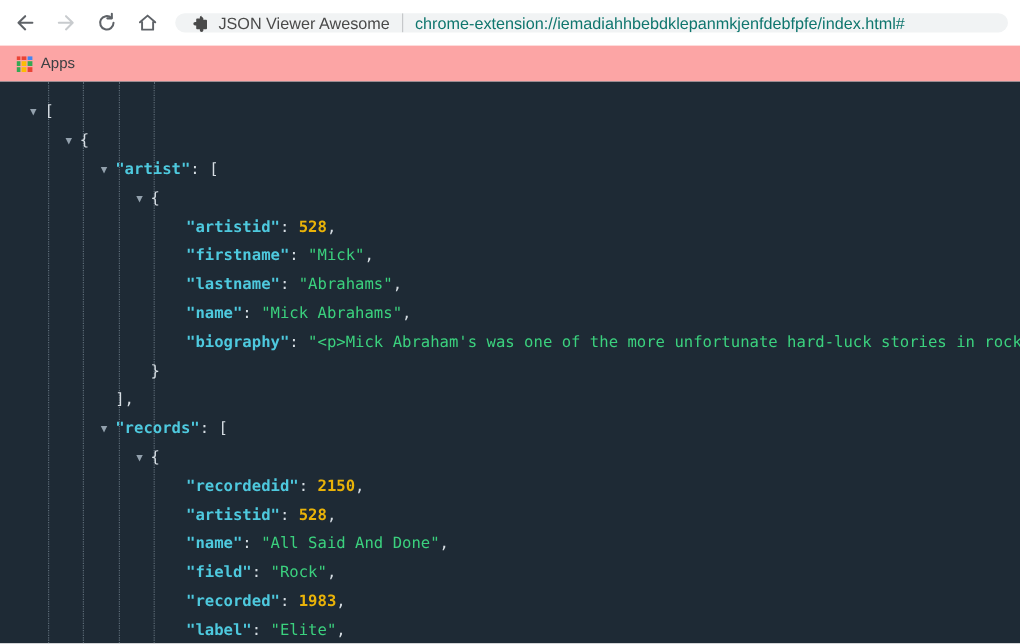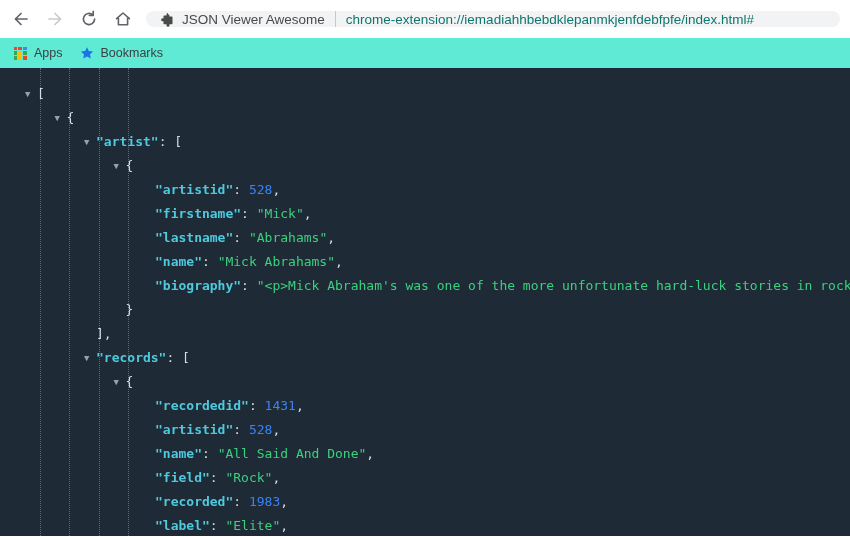--- a/index.html
+++ b/index.html
@@ -86,21 +86,21 @@
     overflow: hidden;
     flex: 1 1 auto;
   }
 
   
   .bookmarks-bar {
     height: 30px;
     display: flex;
     align-items: center;
     padding-left: 8px;
-    background: #5eead4;
+    background: #fca5a5;
   }
 
   .bm-item {
     display: flex;
     align-items: center;
     height: 24px;
     padding: 0 8px 0 4px;
     margin-right: 4px;
     border-radius: 4px;
   }
@@ -166,21 +166,21 @@
     color: #93a1ad;
     font-size: 9px;
     vertical-align: 1px;
     text-align: left;
   }
 
   .key      { color: #4ec9de; font-weight: bold; }
   .punct    { color: #d6dde3; }
   .bracket  { color: #d6dde3; }
   .str      { color: #3bd17e; }
-  .num      { color: #3b82f6; }
+  .num      { color: #eab308; font-weight: bold; }
 
   
   .guide {
     position: absolute;
     width: 0;
     border-left: 1px dotted #5c6b77;
     top: 0;
   }
 </style>
 </head>
@@ -240,28 +240,20 @@
             <i style="background:#fbbc05"></i>
             <i style="background:#34a853"></i>
           <i style="background:#34a853"></i>
             <i style="background:#fbbc05"></i>
             <i style="background:#ea4335"></i>
         </span>
       </span>
       <span class="bm-label">Apps</span>
     </div>
 
-    <div class="bm-item">
-      <span class="bm-ico">
-        <svg width="14" height="14" viewBox="0 0 16 16" aria-hidden="true">
-          <path d="M8 1.3 L10.1 5.7 L14.9 6.3 L11.4 9.6 L12.3 14.4 L8 12 L3.7 14.4 L4.6 9.6 L1.1 6.3 L5.9 5.7 Z" fill="#1a73e8"></path>
-        </svg>
-      </span>
-      <span class="bm-label">Bookmarks</span>
-    </div>
 
 
   </div>
 
   <div class="chrome-divider"></div>
 </div>
 
 <div class="json-page" id="json-page">
     <div class="guide" style="left: 40px; height: 468px;"></div>
     <div class="guide" style="left: 69px; height: 468px;"></div>
@@ -273,19 +265,19 @@
     <div class="json-row"><span class="indent" style="width: 113.5px;"></span><span class="arrow">▼</span><span class="bracket">{</span></div>
     <div class="json-row"><span class="indent" style="width: 143px;"></span><span class="arrow"></span><span class="key">"artistid"</span><span class="punct">: </span><span class="num">528</span><span class="punct">,</span></div>
     <div class="json-row"><span class="indent" style="width: 143px;"></span><span class="arrow"></span><span class="key">"firstname"</span><span class="punct">: </span><span class="str">"Mick"</span><span class="punct">,</span></div>
     <div class="json-row"><span class="indent" style="width: 143px;"></span><span class="arrow"></span><span class="key">"lastname"</span><span class="punct">: </span><span class="str">"Abrahams"</span><span class="punct">,</span></div>
     <div class="json-row"><span class="indent" style="width: 143px;"></span><span class="arrow"></span><span class="key">"name"</span><span class="punct">: </span><span class="str">"Mick Abrahams"</span><span class="punct">,</span></div>
     <div class="json-row"><span class="indent" style="width: 143px;"></span><span class="arrow"></span><span class="key">"biography"</span><span class="punct">: </span><span class="str">"&lt;p&gt;Mick Abraham's was one of the more unfortunate hard-luck stories in rock mu</span></div>
     <div class="json-row"><span class="indent" style="width: 113.5px;"></span><span class="arrow"></span><span class="bracket">}</span></div>
     <div class="json-row"><span class="indent" style="width: 84px;"></span><span class="arrow"></span><span class="bracket">],</span></div>
     <div class="json-row"><span class="indent" style="width: 84px;"></span><span class="arrow">▼</span><span class="key">"records"</span><span class="punct">: </span><span class="bracket">[</span></div>
     <div class="json-row"><span class="indent" style="width: 113.5px;"></span><span class="arrow">▼</span><span class="bracket">{</span></div>
-    <div class="json-row"><span class="indent" style="width: 143px;"></span><span class="arrow"></span><span class="key">"recordedid"</span><span class="punct">: </span><span class="num">1431</span><span class="punct">,</span></div>
+    <div class="json-row"><span class="indent" style="width: 143px;"></span><span class="arrow"></span><span class="key">"recordedid"</span><span class="punct">: </span><span class="num">2150</span><span class="punct">,</span></div>
     <div class="json-row"><span class="indent" style="width: 143px;"></span><span class="arrow"></span><span class="key">"artistid"</span><span class="punct">: </span><span class="num">528</span><span class="punct">,</span></div>
     <div class="json-row"><span class="indent" style="width: 143px;"></span><span class="arrow"></span><span class="key">"name"</span><span class="punct">: </span><span class="str">"All Said And Done"</span><span class="punct">,</span></div>
     <div class="json-row"><span class="indent" style="width: 143px;"></span><span class="arrow"></span><span class="key">"field"</span><span class="punct">: </span><span class="str">"Rock"</span><span class="punct">,</span></div>
     <div class="json-row"><span class="indent" style="width: 143px;"></span><span class="arrow"></span><span class="key">"recorded"</span><span class="punct">: </span><span class="num">1983</span><span class="punct">,</span></div>
     <div class="json-row"><span class="indent" style="width: 143px;"></span><span class="arrow"></span><span class="key">"label"</span><span class="punct">: </span><span class="str">"Elite"</span><span class="punct">,</span></div>
   </div>
 
 </body></html>

